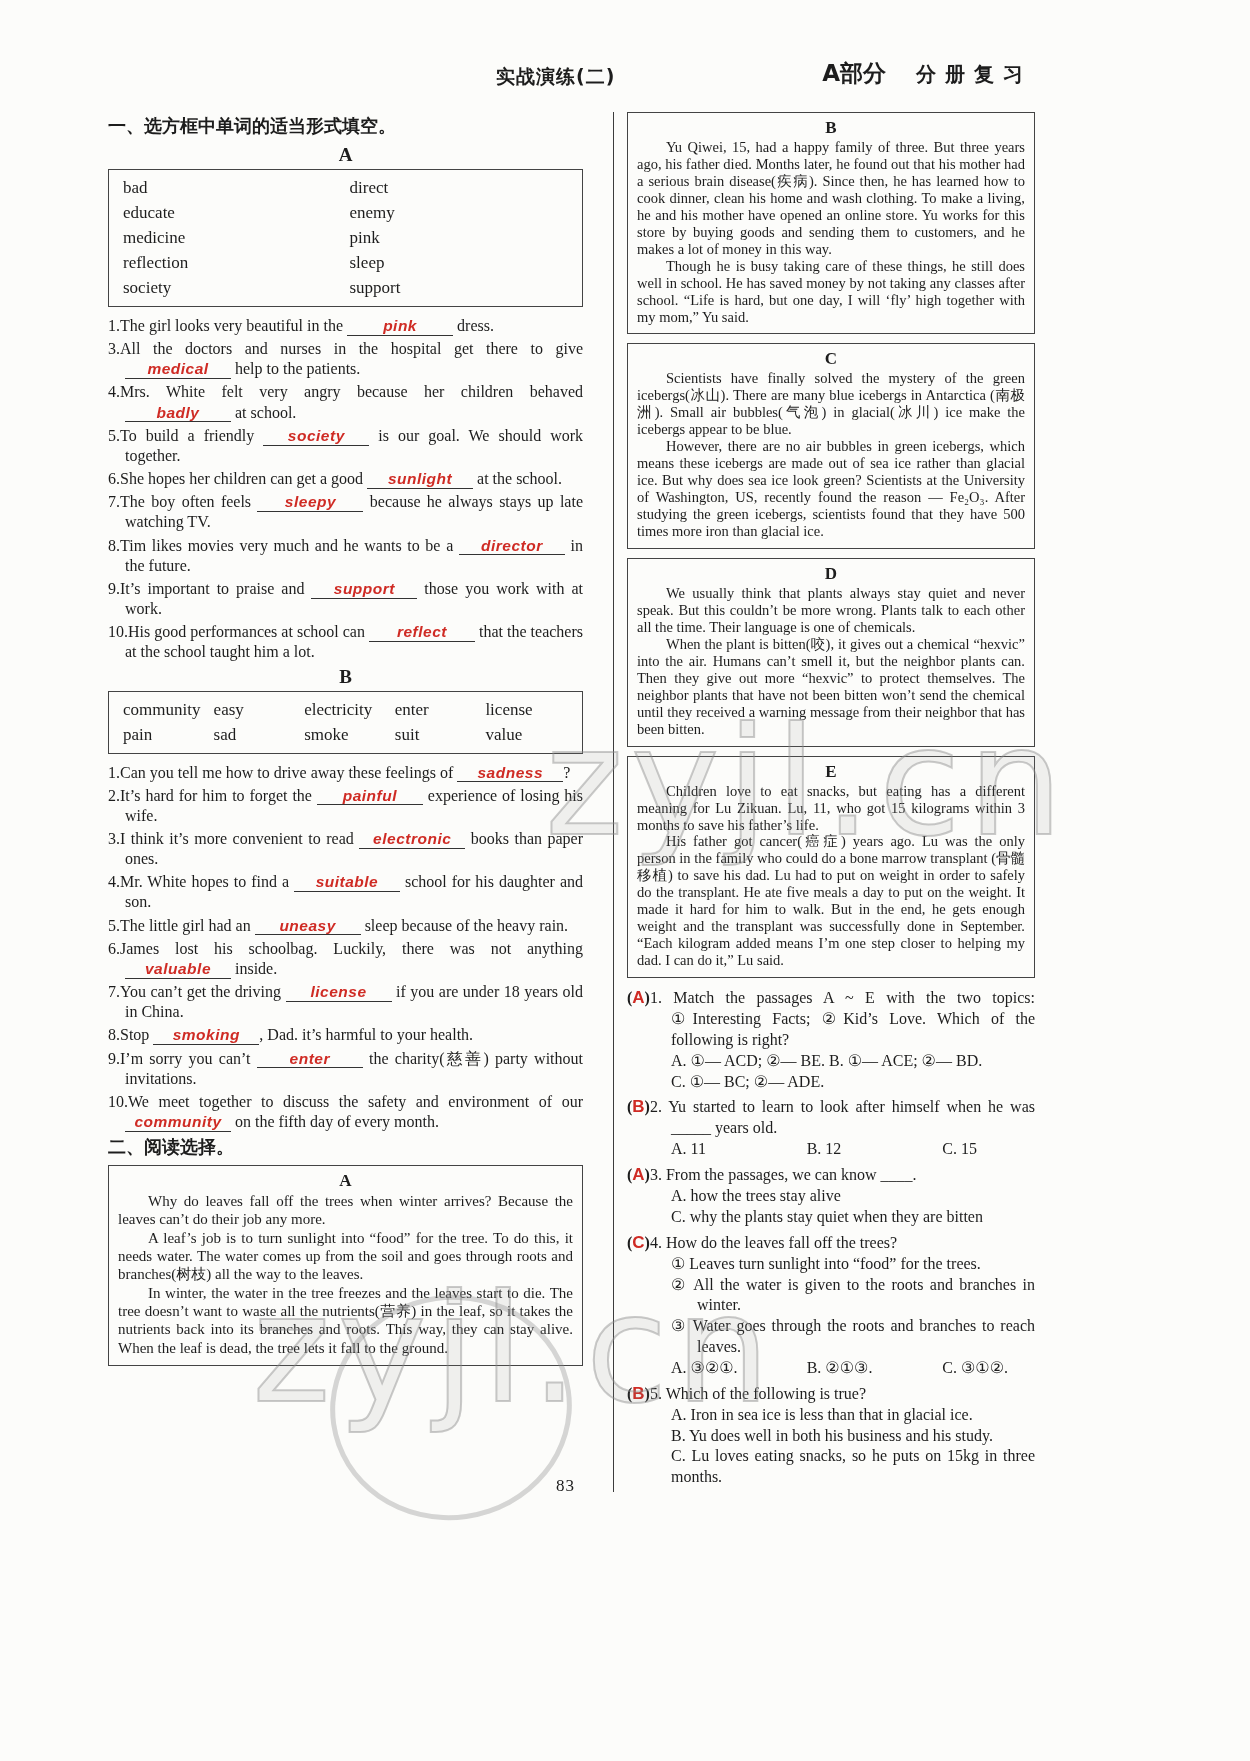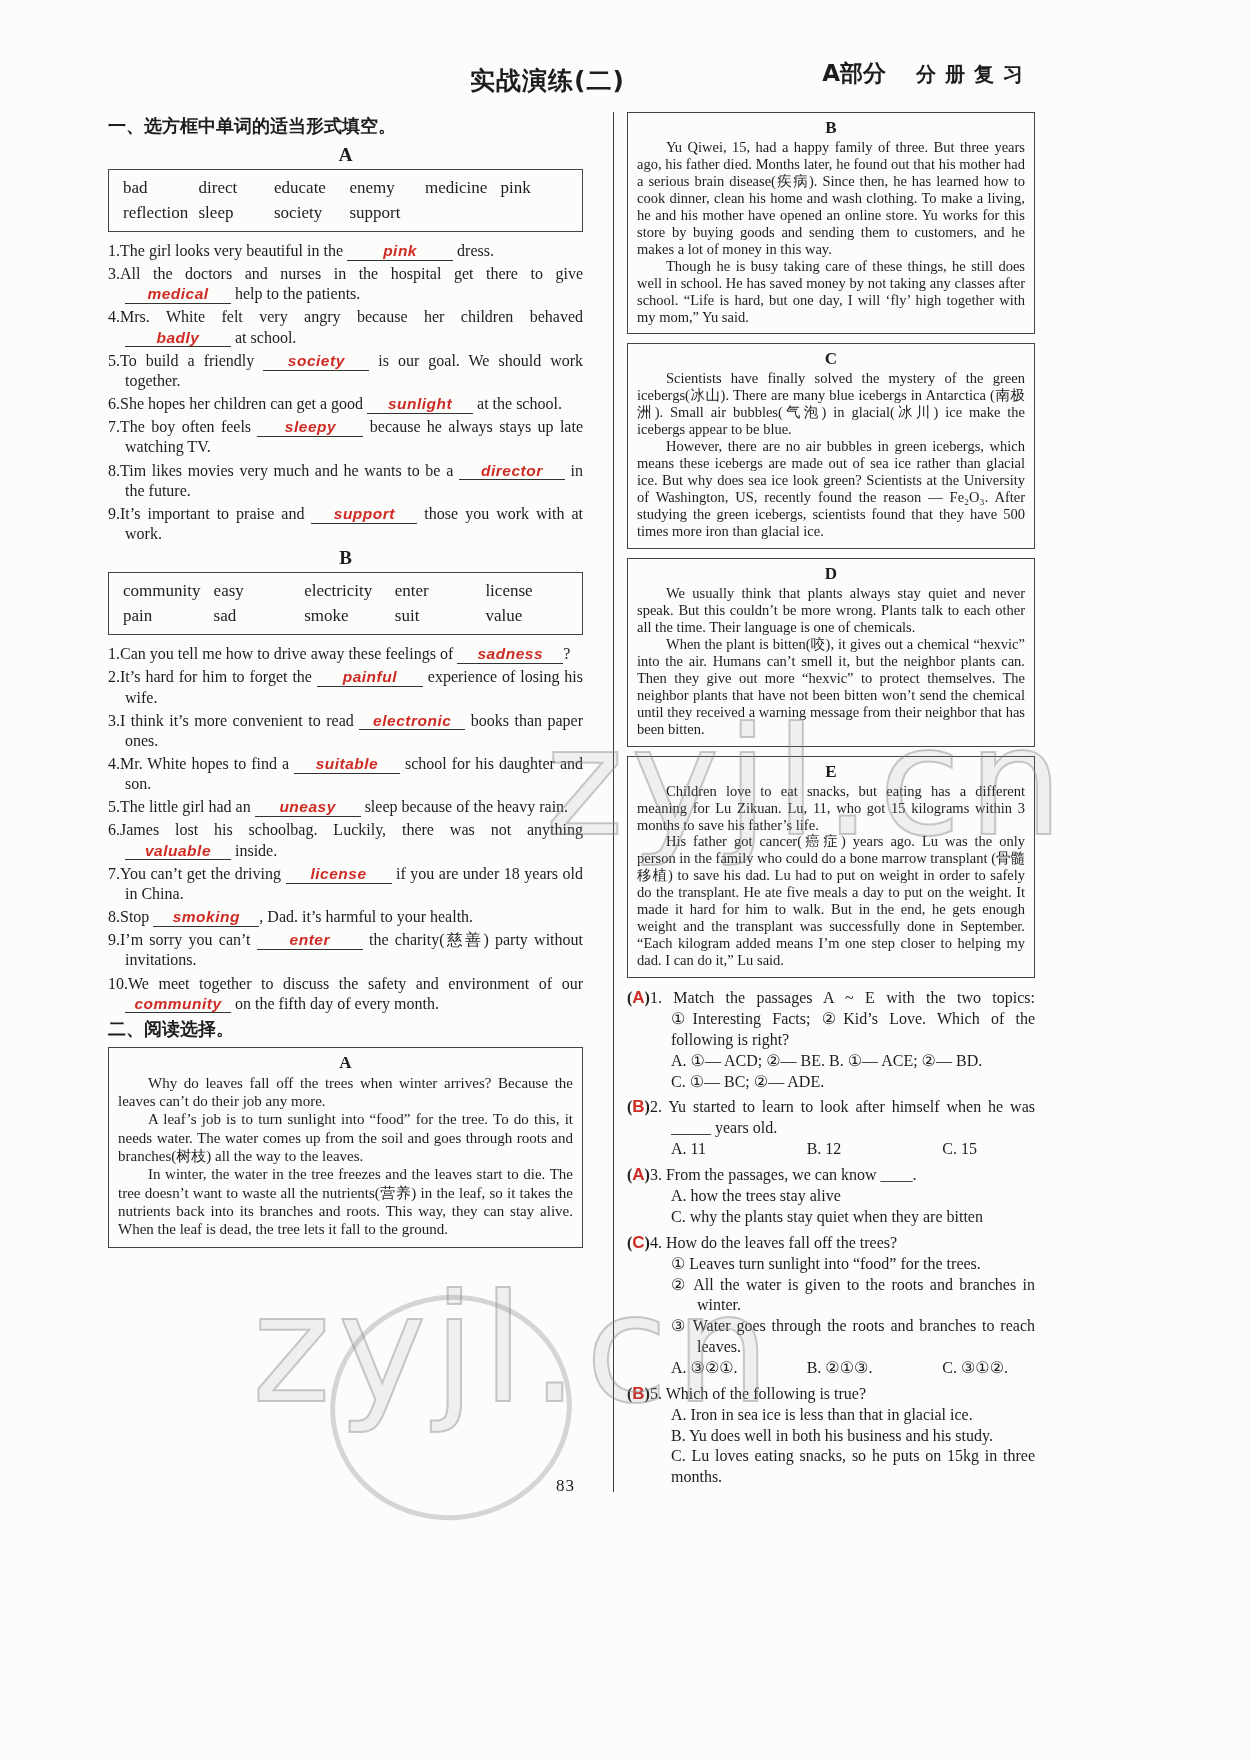--- a/index.html
+++ b/index.html
@@ -9,22 +9,22 @@
     background: #fcfcfa;
     color: #1d1d1d;
     font-family: "Liberation Serif", "DejaVu Serif", serif;
     overflow: hidden;
     position: relative;
   }
   .page { position: relative; width: 1250px; height: 1761px; padding: 112px 215px 0 92px; }
 
   
   .header-center {
-    position: absolute; top: 64px; left: 470px;
-    font-weight: bold; font-size: 25px; letter-spacing: 1px;
+    position: absolute; top: 64px; left: 496px;
+    font-weight: bold; font-size: 19px; letter-spacing: 1px;
     font-family: "DejaVu Sans", sans-serif;
   }
   .header-right { position: absolute; top: 58px; right: 218px; white-space: nowrap; }
   .header-part { font-size: 23px; font-weight: 900; font-family: "DejaVu Sans", sans-serif; margin-right: 30px; }
   .header-sub  { font-size: 20px; font-weight: 700; letter-spacing: 9px; font-family: "DejaVu Sans", sans-serif; }
 
   
   .columns { display: flex; align-items: flex-start; margin-left: 16px; }
   .col-left { flex: none; width: 505px; padding-right: 30px; }
   .col-right { flex: 1; border-left: 1.5px solid #3c3c3c; padding-left: 13px; }
@@ -115,41 +115,42 @@
   <div class="header-right">
     <span class="header-part">A部分</span><span class="header-sub">分册复习</span>
   </div>
 
   <div class="columns">
 
     <div class="col-left">
       <div class="sec-title">一、选方框中单词的适当形式填空。</div>
 
       <div class="word-box-label">A</div>
-      <div class="word-box" id="word-box-a" style="grid-template-columns: repeat(6, 1fr);">
+      <div class="word-box" id="word-box-a" style="grid-template-columns: repeat(2, 1fr);">
           <span class="word">bad</span>
           <span class="word">direct</span>
           <span class="word">educate</span>
           <span class="word">enemy</span>
           <span class="word">medicine</span>
           <span class="word">pink</span>
           <span class="word">reflection</span>
           <span class="word">sleep</span>
           <span class="word">society</span>
           <span class="word">support</span>
         </div>
       <div id="exercises-a">
           <div class="exercise"><span class="ex-num">1.</span>The girl looks very beautiful in the <span class="blank"><span class="answer">pink</span></span> dress.</div>
           <div class="exercise"><span class="ex-num">3.</span>All the doctors and nurses in the hospital get there to give <span class="blank"><span class="answer">medical</span></span> help to the patients.</div>
           <div class="exercise"><span class="ex-num">4.</span>Mrs. White felt very angry because her children behaved <span class="blank"><span class="answer">badly</span></span> at school.</div>
           <div class="exercise"><span class="ex-num">5.</span>To build a friendly <span class="blank"><span class="answer">society</span></span> is our goal. We should work together.</div>
           <div class="exercise"><span class="ex-num">6.</span>She hopes her children can get a good <span class="blank"><span class="answer">sunlight</span></span> at the school.</div>
           <div class="exercise"><span class="ex-num">7.</span>The boy often feels <span class="blank"><span class="answer">sleepy</span></span> because he always stays up late watching TV.</div>
           <div class="exercise"><span class="ex-num">8.</span>Tim likes movies very much and he wants to be a <span class="blank"><span class="answer">director</span></span> in the future.</div>
           <div class="exercise"><span class="ex-num">9.</span>It’s important to praise and <span class="blank"><span class="answer">support</span></span> those you work with at work.</div>
+          <div class="exercise"><span class="ex-num">10.</span>His good performances at school can <span class="blank"><span class="answer">reflect</span></span> that the teachers at the school taught him a lot.</div>
         </div>
 
       <div class="word-box-label">B</div>
       <div class="word-box" id="word-box-b" style="grid-template-columns: repeat(5, 1fr);">
           <span class="word">community</span>
           <span class="word">easy</span>
           <span class="word">electricity</span>
           <span class="word">enter</span>
           <span class="word">license</span>
           <span class="word">pain</span>

